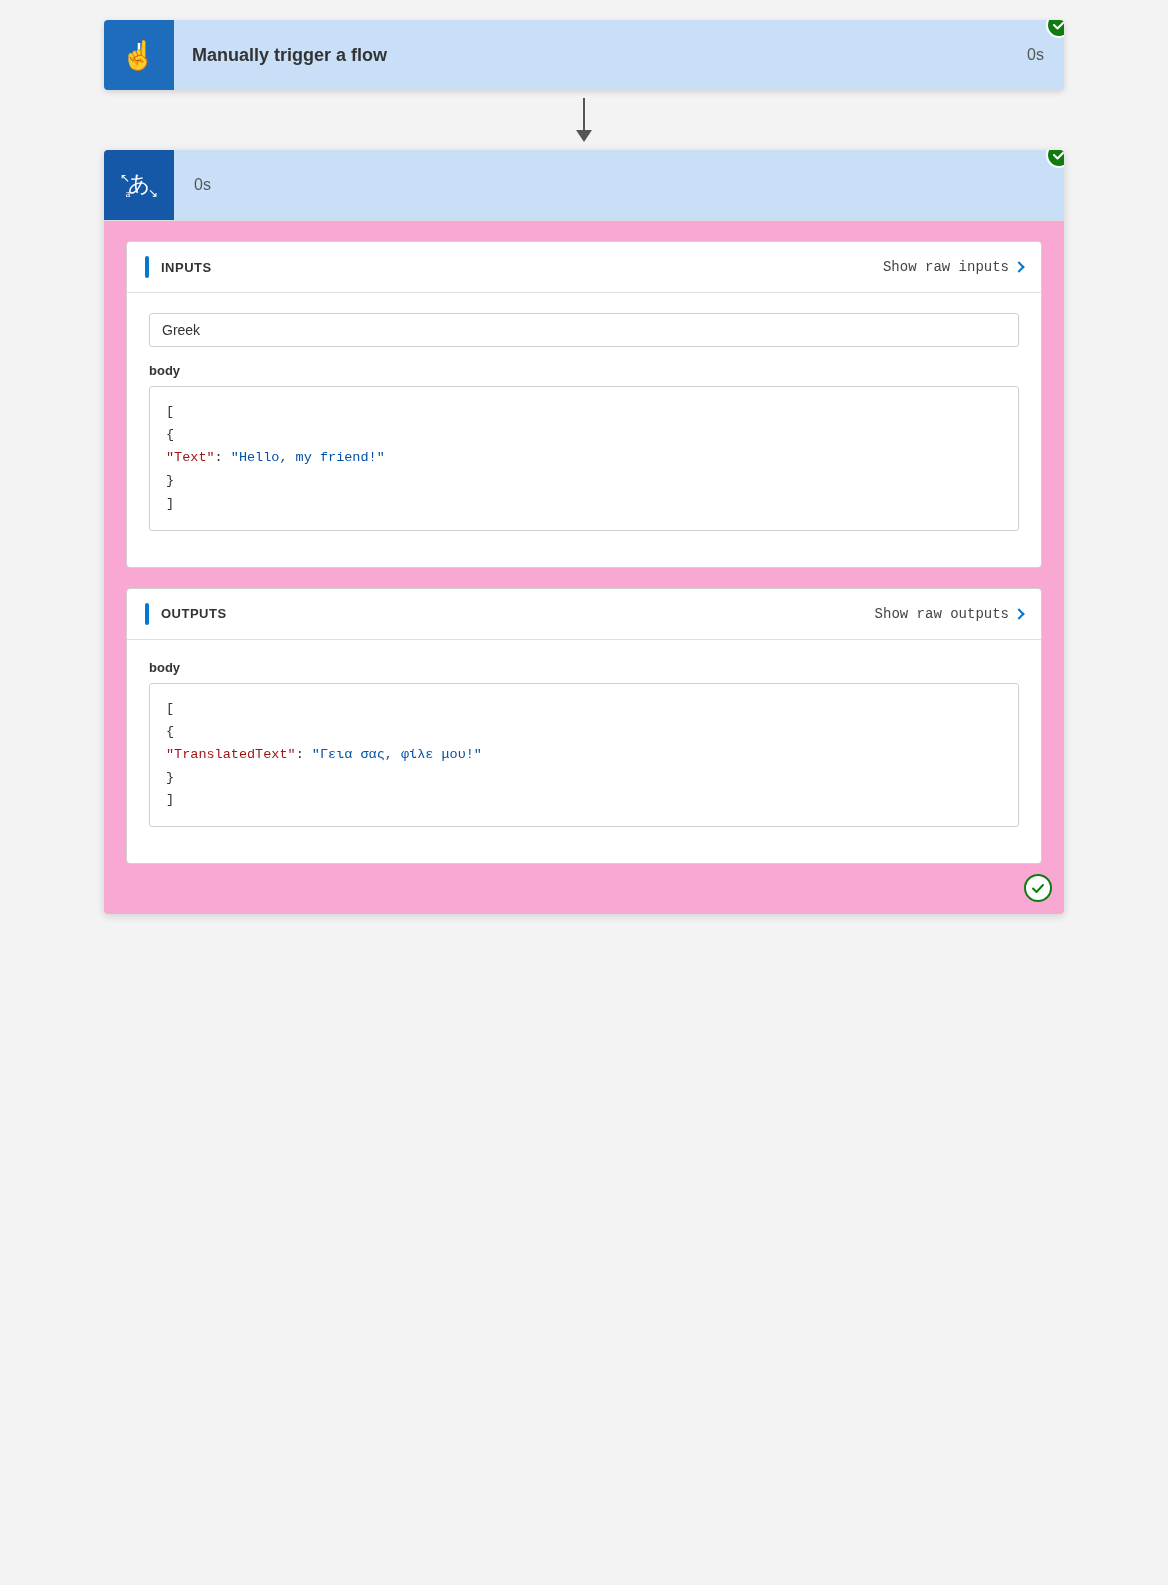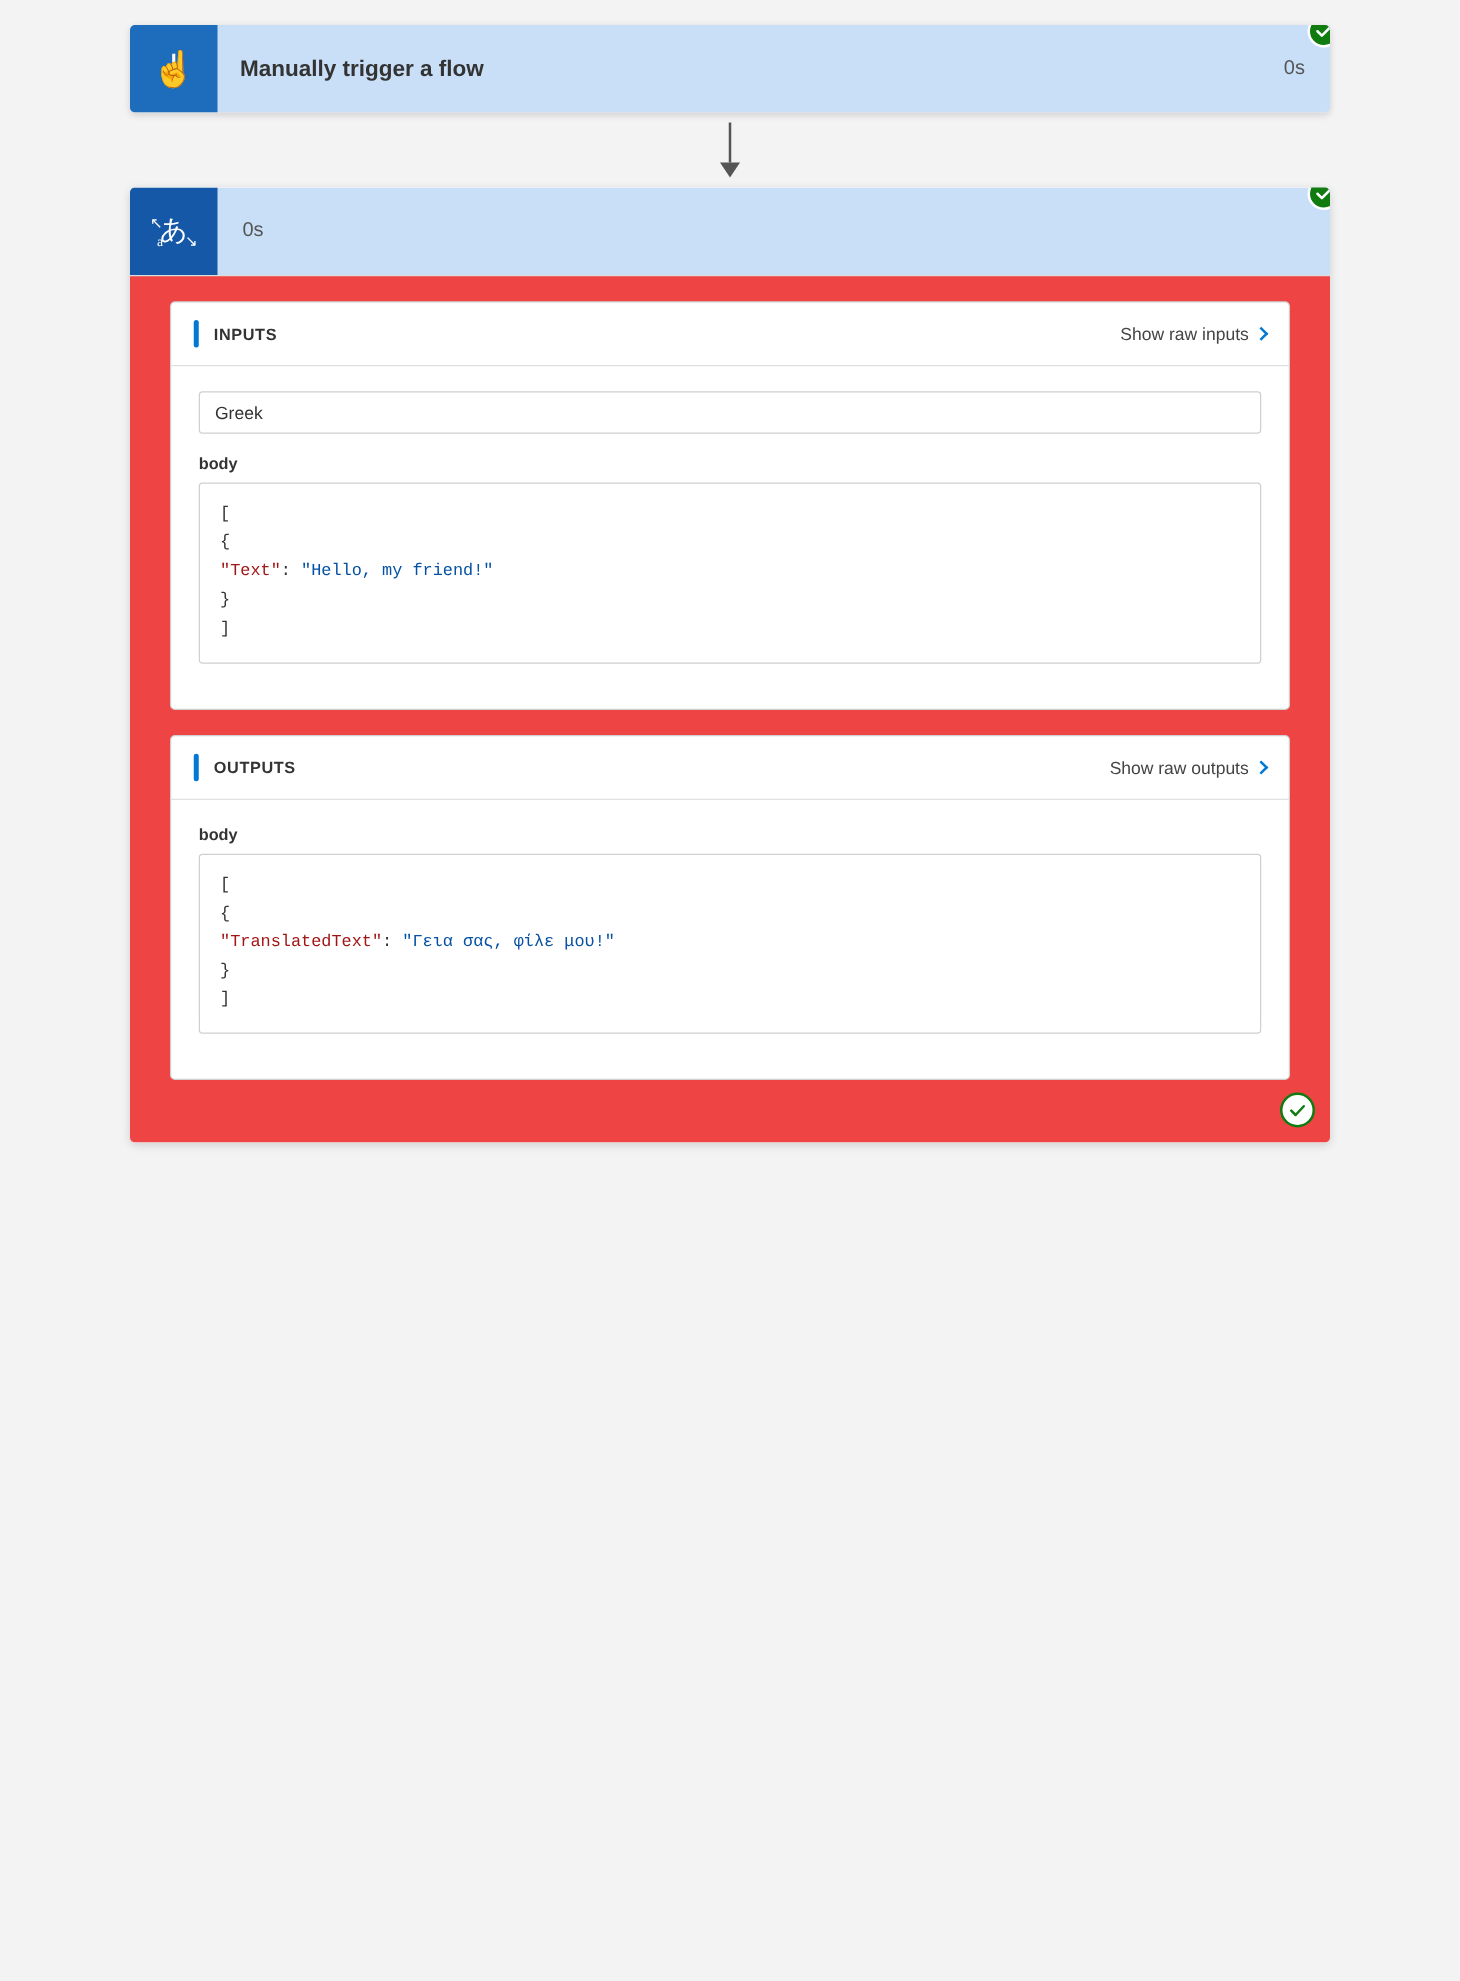--- a/index.html
+++ b/index.html
@@ -102,23 +102,23 @@
     .arrow-head {
       width: 0;
       height: 0;
       border-left: 8px solid transparent;
       border-right: 8px solid transparent;
       border-top: 12px solid #555;
     }
 
     
     .step-expand {
-      background: #ef4444;
+      background: #f9a8d4;
       border-top: 1px solid #ddd;
-      padding: 20px 32px 30px;
+      padding: 20px 22px 30px;
     }
 
     
     .section-block {
       border: 1px solid #d0d0d0;
       border-radius: 4px;
       margin-bottom: 20px;
       background: #fff;
     }
 
@@ -153,20 +153,21 @@
     }
 
     .show-raw-link {
       display: flex;
       align-items: center;
       gap: 6px;
       font-size: 14px;
       color: #444;
       cursor: pointer;
       text-decoration: none;
+      font-family: Liberation Mono, monospace;
     }
 
     .show-raw-link .chevron-right {
       width: 8px;
       height: 8px;
       border-top: 2px solid #0078d4;
       border-right: 2px solid #0078d4;
       transform: rotate(45deg);
       display: inline-block;
     }

